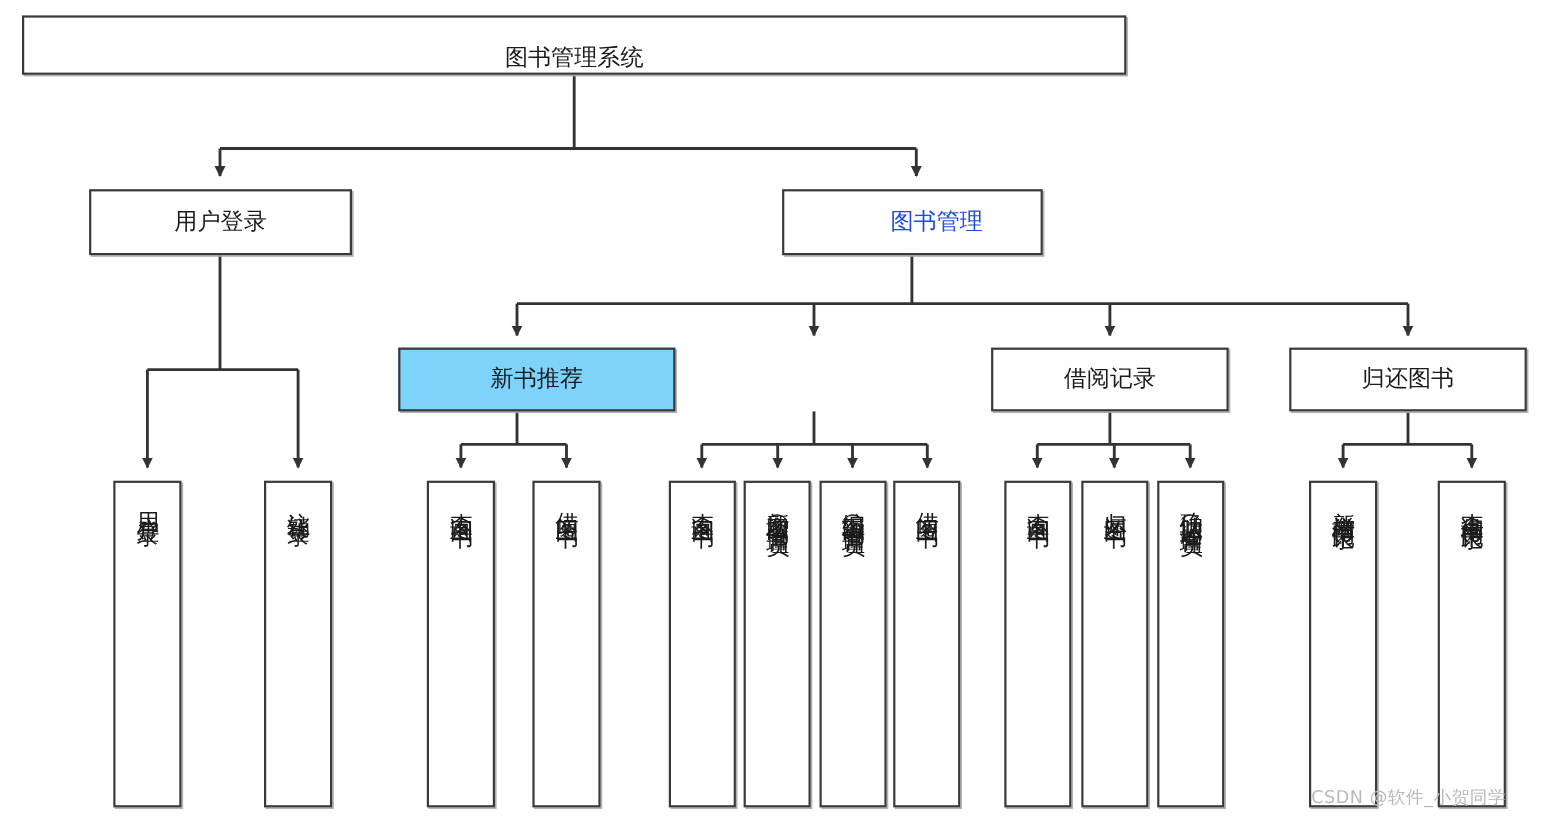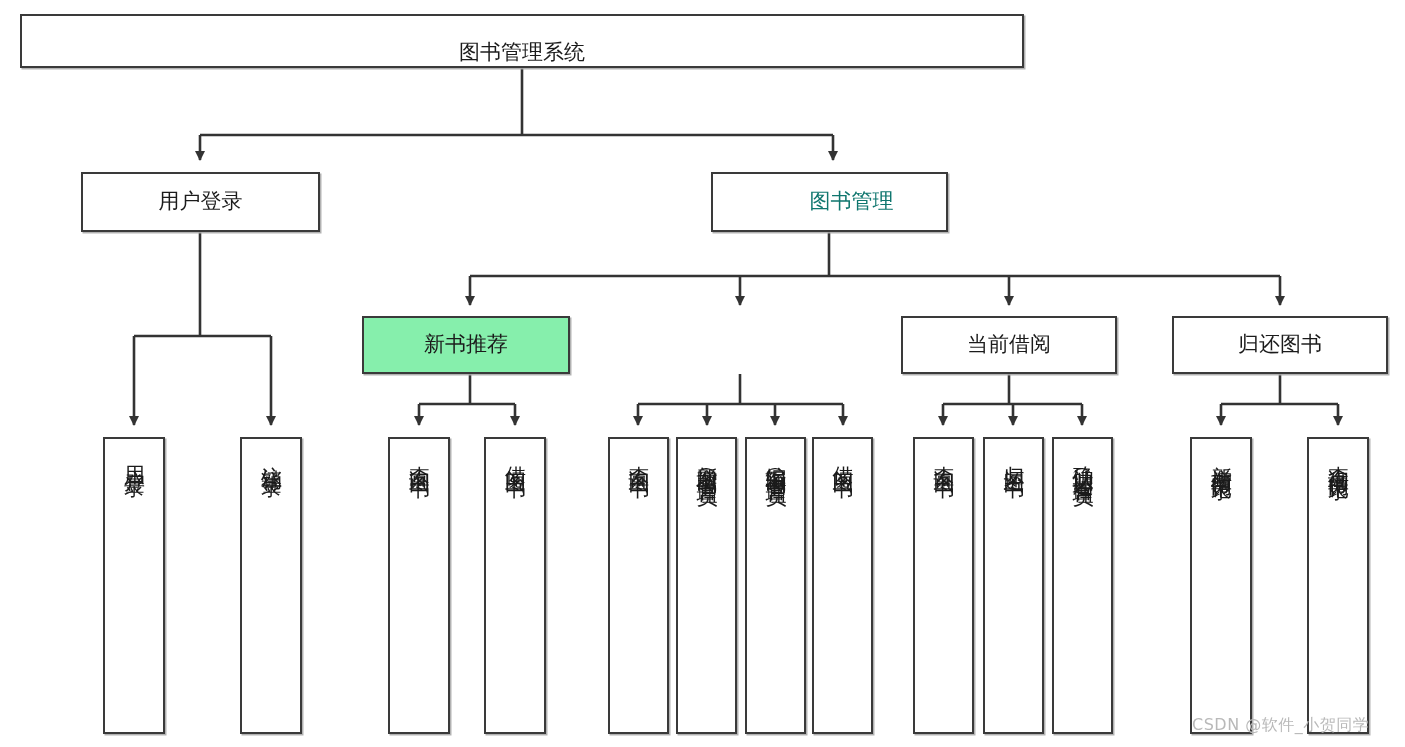--- a/index.html
+++ b/index.html
@@ -142,28 +142,28 @@
   </svg>
 
   <div class="node horiz" style="left: 20px; top: 14px; width: 1004px; height: 54px; border-color: rgb(58, 58, 58); background: rgb(255, 255, 255);">
     <span class="label" style="color: rgb(27, 27, 27); margin-top: 24px;">图书管理系统</span>
   </div>
 
   <div class="node horiz" style="left: 81px; top: 172px; width: 239px; height: 60px; border-color: rgb(58, 58, 58); background: rgb(255, 255, 255);">
     <span class="label" style="color: rgb(27, 27, 27);">用户登录</span>
   </div>
   <div class="node horiz" style="left: 711px; top: 172px; width: 237px; height: 60px; border-color: rgb(58, 58, 58); background: rgb(255, 255, 255);">
-    <span class="label" style="color: #0f766e; margin-left: 44px;">图书管理</span>
-  </div>
-
-  <div class="node horiz" style="left: 362px; top: 316px; width: 208px; height: 58px; border-color: rgb(58, 58, 58); background: #86efac;">
+    <span class="label" style="color: #1d4ed8; margin-left: 44px;">图书管理</span>
+  </div>
+
+  <div class="node horiz" style="left: 362px; top: 316px; width: 252px; height: 58px; border-color: rgb(58, 58, 58); background: #7dd3fc;">
     <span class="label" style="color: rgb(27, 27, 27);">新书推荐</span>
   </div>
   <div class="node horiz" style="left: 901px; top: 316px; width: 216px; height: 58px; border-color: rgb(58, 58, 58); background: rgb(255, 255, 255);">
-    <span class="label" style="color: rgb(27, 27, 27);">当前借阅</span>
+    <span class="label" style="color: rgb(27, 27, 27);">借阅记录</span>
   </div>
   <div class="node horiz" style="left: 1172px; top: 316px; width: 216px; height: 58px; border-color: rgb(58, 58, 58); background: rgb(255, 255, 255);">
     <span class="label" style="color: rgb(27, 27, 27);">归还图书</span>
   </div>
 
   <div class="node vert" style="left: 103px; top: 437px; width: 62px; height: 297px; border-color: rgb(58, 58, 58); background: rgb(255, 255, 255);">
     <span class="label" style="color: rgb(27, 27, 27);">用户登录</span>
   </div>
   <div class="node vert" style="left: 240px; top: 437px; width: 62px; height: 297px; border-color: rgb(58, 58, 58); background: rgb(255, 255, 255);">
     <span class="label" style="color: rgb(27, 27, 27);">注销登录</span>

